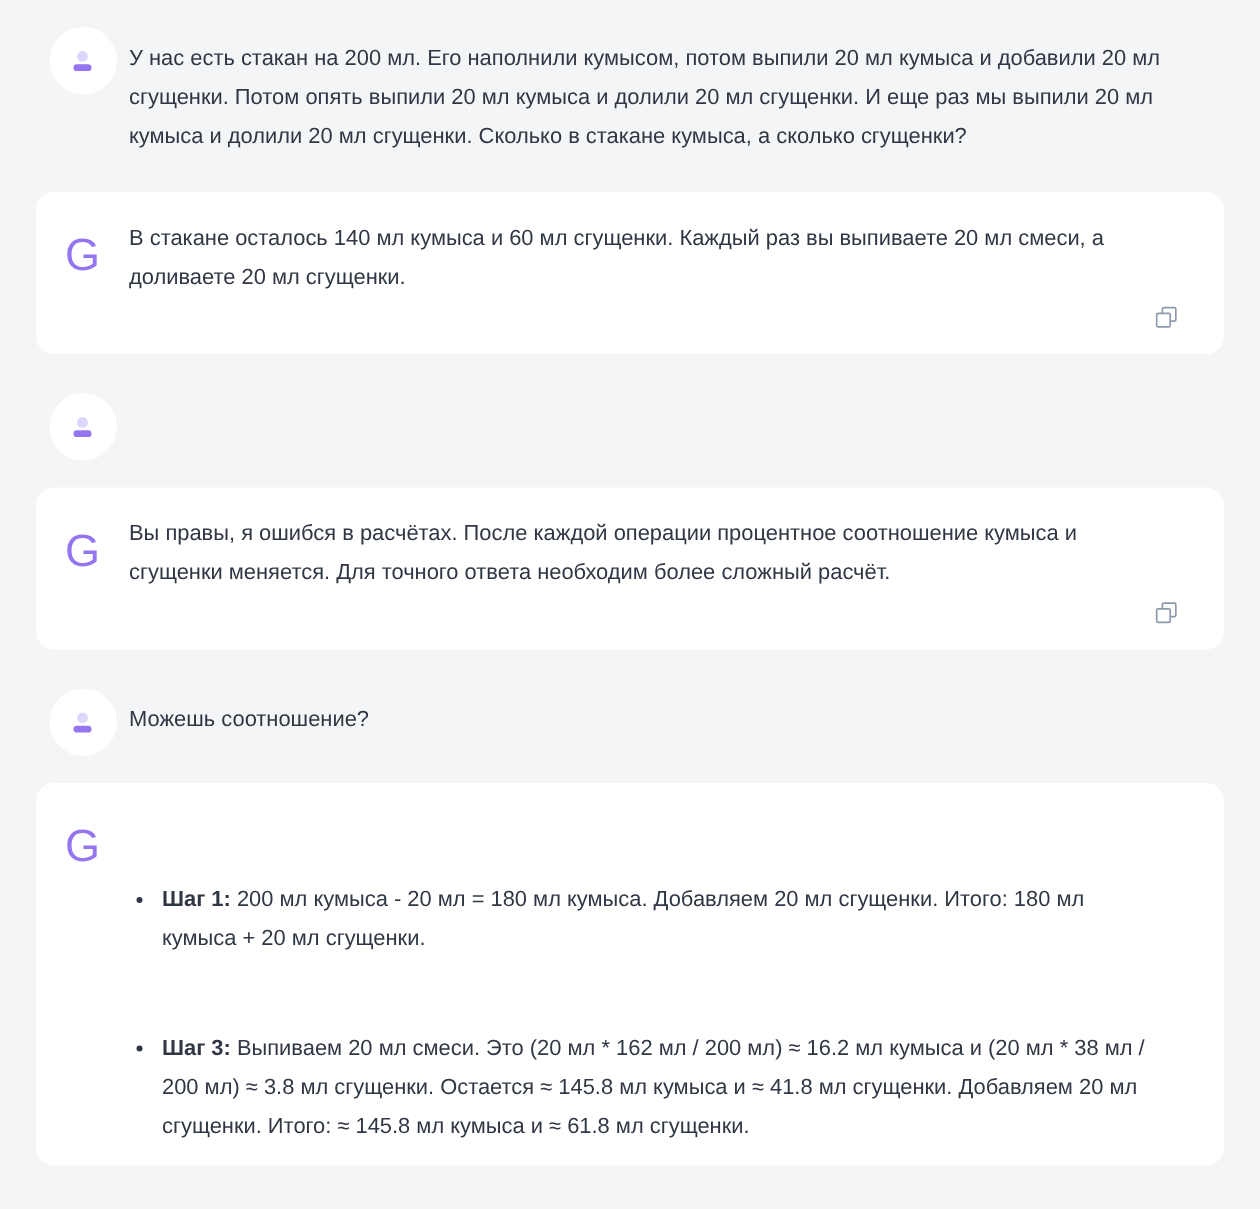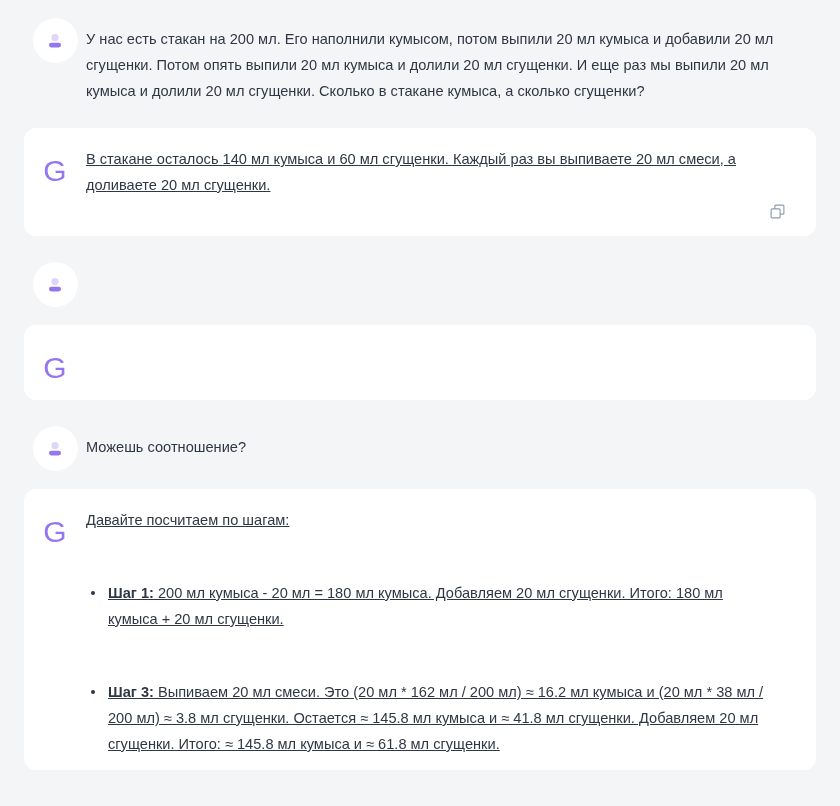--- a/index.html
+++ b/index.html
@@ -114,21 +114,21 @@
     width: 22px;
     height: 22px;
     display: flex;
     align-items: center;
     justify-content: center;
     cursor: pointer;
   }
   .copy-btn svg { display: block; }
 
   .assistant-inner { flex: 1 1 auto; }
-  .assistant-inner .msg { padding-right: 42px; text-decoration: underline; }
+  .assistant-inner .msg { padding-right: 42px; }
 </style>
 </head>
 <body>
 
 <div class="chat">
 
   <div class="row row-user">
     <div class="avatar-wrap">
       <div class="avatar-user">
         <svg width="22" height="22" viewBox="0 0 22 22">
@@ -175,20 +175,33 @@
       </div>
     </div>
   </div>
 
   <div class="gap-sm"></div>
 
   <div class="row row-assistant">
     <div class="avatar-wrap">
       <div class="avatar-assistant">G</div>
     </div>
+    <div class="assistant-inner">
+      <div class="msg">
+        <p>Вы правы, я ошибся в расчётах. После каждой операции процентное соотношение кумыса и сгущенки меняется. Для точного ответа необходим более сложный расчёт.</p>
+      </div>
+      <div class="actions">
+        <div class="copy-btn">
+          <svg width="15" height="15" viewBox="0 0 16 16">
+            <rect x="5.2" y="1.2" width="9.6" height="9.6" rx="1" fill="none" stroke="#8d9aae" stroke-width="1.2"></rect>
+            <rect x="1.2" y="5.2" width="9.6" height="9.6" rx="1" fill="#ffffff" stroke="#8d9aae" stroke-width="1.2"></rect>
+          </svg>
+        </div>
+      </div>
+    </div>
   </div>
 
   <div class="gap-md"></div>
 
   <div class="row row-user">
     <div class="avatar-wrap">
       <div class="avatar-user">
         <svg width="22" height="22" viewBox="0 0 22 22">
           <circle cx="11" cy="7.6" r="3.6" fill="#ded5fb"></circle>
           <rect x="5" y="12.8" width="12" height="4.6" rx="2.3" fill="#9575f0"></rect>
@@ -201,21 +214,20 @@
   </div>
 
   <div class="gap-sm"></div>
 
   <div class="row row-assistant">
     <div class="avatar-wrap">
       <div class="avatar-assistant">G</div>
     </div>
     <div class="assistant-inner">
       <div class="msg">
-        <p>Давайте посчитаем по шагам:</p>
         <ul class="steps">
           <li>
             <span class="step-label">Шаг 1:</span><span> 200 мл кумыса - 20 мл = 180 мл кумыса. Добавляем 20 мл сгущенки. Итого: 180 мл кумыса + 20 мл сгущенки.</span>
           </li>
           <li>
             <span class="step-label">Шаг 3:</span><span> Выпиваем 20 мл смеси. Это (20 мл * 162 мл / 200 мл) ≈ 16.2 мл кумыса и (20 мл * 38 мл / 200 мл) ≈ 3.8 мл сгущенки. Остается ≈ 145.8 мл кумыса и ≈ 41.8 мл сгущенки. Добавляем 20 мл сгущенки. Итого: ≈ 145.8 мл кумыса и ≈ 61.8 мл сгущенки.</span>
           </li>
         </ul>
       </div>
     </div>

